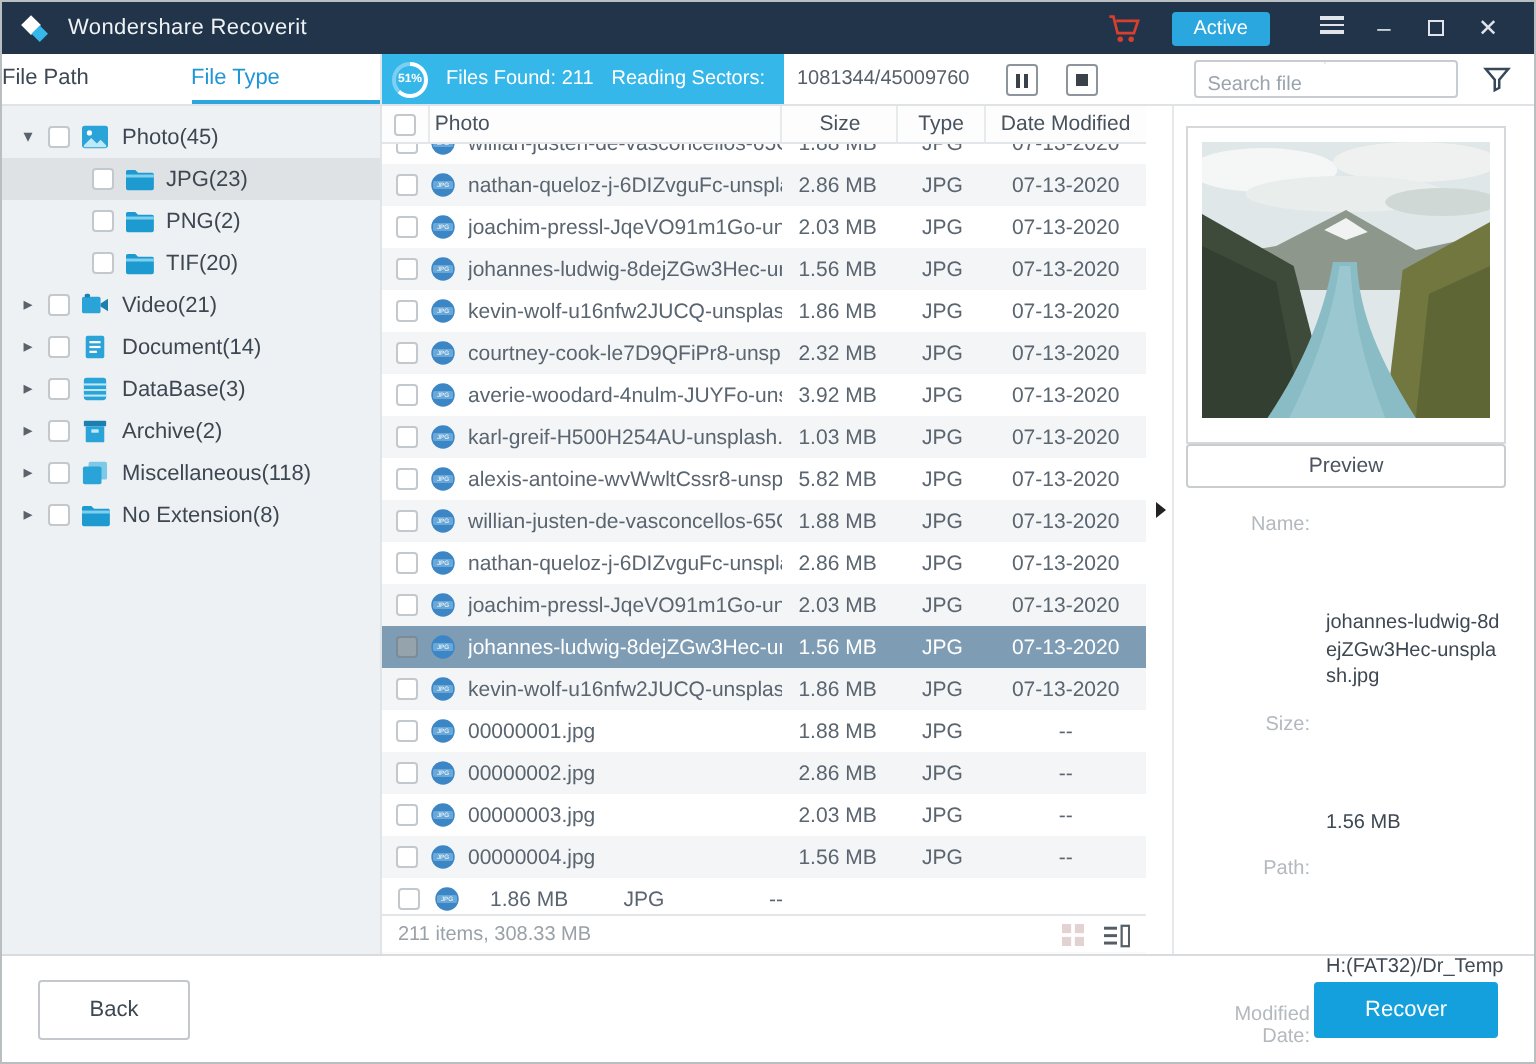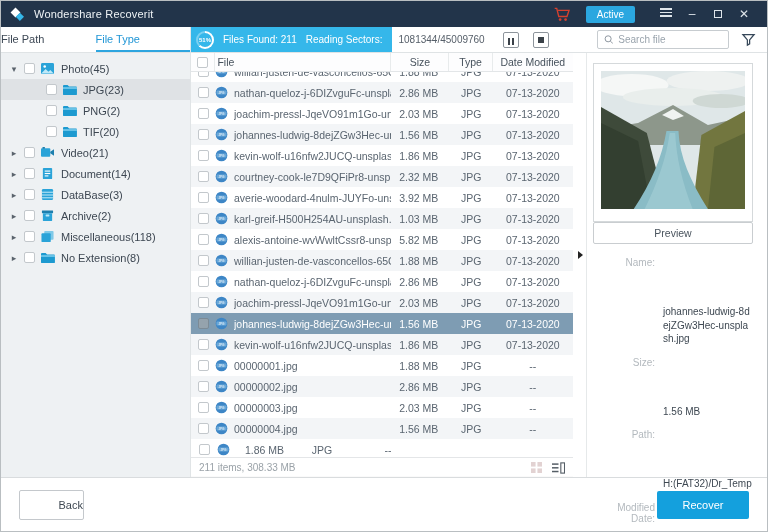--- a/index.html
+++ b/index.html
@@ -38,21 +38,21 @@
     font-size:6px; font-weight:bold; display:flex; align-items:center; justify-content:center; }
   .striptext { color:#fff; font-size:10px; white-space:nowrap; }
   .sectors { font-size:10px; color:#57606a; margin-left:6px; white-space:nowrap; }
   .mini-btn { width:16px; height:16px; border:1px solid #8d949b; border-radius:2px;
     background:#fff; display:flex; align-items:center; justify-content:center;
     cursor:pointer; margin-left:18px; }
   .mini-btn + .mini-btn { margin-left:14px; }
   .pause-bars i { display:inline-block; width:2px; height:7px; background:#3a4148; margin:0 1px; }
   .stop-sq { width:6px; height:6px; background:#3a4148; }
   .searchbox { display:flex; align-items:center; gap:5px; border:1px solid #c7ccd0;
-    border-radius:2px; height:19px; width:132px; margin-left:48px; padding:0 6px; background:#fff; }
+    border-radius:2px; height:19px; width:132px; margin-left:48px; padding:0 6px; background:#fff;flex-direction:column; }
   .searchbox input { border:none; outline:none; font-size:10px; color:#55606a; width:100%;
     font-family:inherit; }
   .searchbox input::placeholder { color:#9aa4ad; }
   .funnel { margin-left:12px; cursor:pointer; }
 
   
   .content { flex:1; display:flex; min-height:0; position:relative; }
 
   
   .sidebar { width:190px; background:#eef1f3; border-right:1px solid #e0e4e6;
@@ -112,22 +112,22 @@
     cursor:pointer; font-family:inherit; }
   .details { margin-top:13px; font-size:10px; }
   .drow { display:flex; margin-bottom:11px; }
   .dlabel { width:70px; text-align:right; color:#b3b9be; flex:0 0 auto; padding-right:8px; }
   .dvalue { color:#3e4852; word-break:break-all; line-height:1.35;margin-top:48px; }
 
   
   .footer { height:54px; border-top:1px solid #d9dcde; background:#fff; display:flex;
     align-items:center; padding:0 18px; flex:0 0 auto;
     box-shadow:0 -1px 0 rgba(0,0,0,.02); }
-  .back-btn { width:65px; height:30px; background:#fff; border:1px solid #c4c8cc;
-    border-radius:2px; font-size:11px; color:#3e4852; cursor:pointer; font-family:inherit;text-align:right; }
+  .back-btn { width:76px; height:30px; background:#fff; border:1px solid #c4c8cc;
+    border-radius:2px; font-size:11px; color:#3e4852; cursor:pointer; font-family:inherit; }
   .f-sp { flex:1; }
   .recover-btn { width:92px; height:28px; background:#14a0dd; border:none; border-radius:2px;
     font-size:11px; color:#fff; cursor:pointer; font-family:inherit; }
 </style>
 </head>
 <body>
 
 <div class="window">
 
   <div class="titlebar">
@@ -313,21 +313,21 @@
           </span>
     <span class="slabel">No Extension(8)</span>
   </div>
 </div>
 
     <div class="tablearea">
       <div class="thead">
         <span class="hcell c-check">
             <span class="cb"></span>
           </span>
-        <span class="hcell c-name" style="width:188px;">File</span>
+        <span class="hcell c-name" style="width:188px;">Photo</span>
         <span class="hcell c-size">Size</span>
         <span class="hcell c-type">Type</span>
         <span class="hcell c-date" style="border-right:none;width:86px;">Date Modified</span>
       </div>
       <div class="rows">
   <div class="trow">
     <span class="cell c-check" style="display:flex;justify-content:center;">
               <span class="cb"></span>
             </span>
     <span class="cell c-icon">

